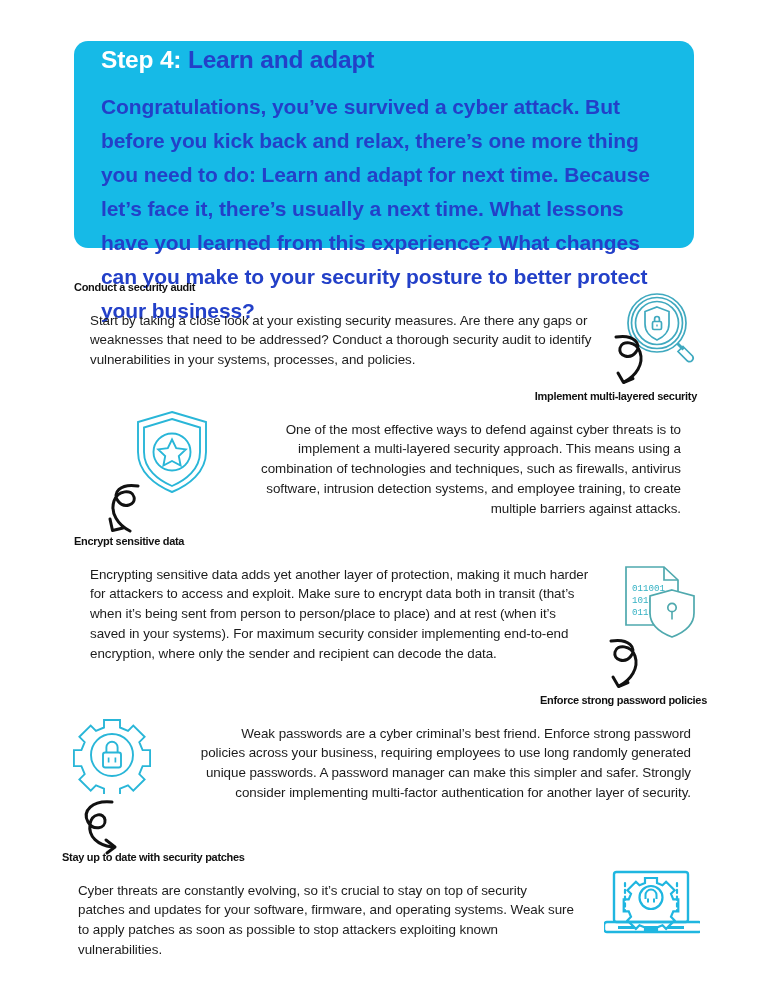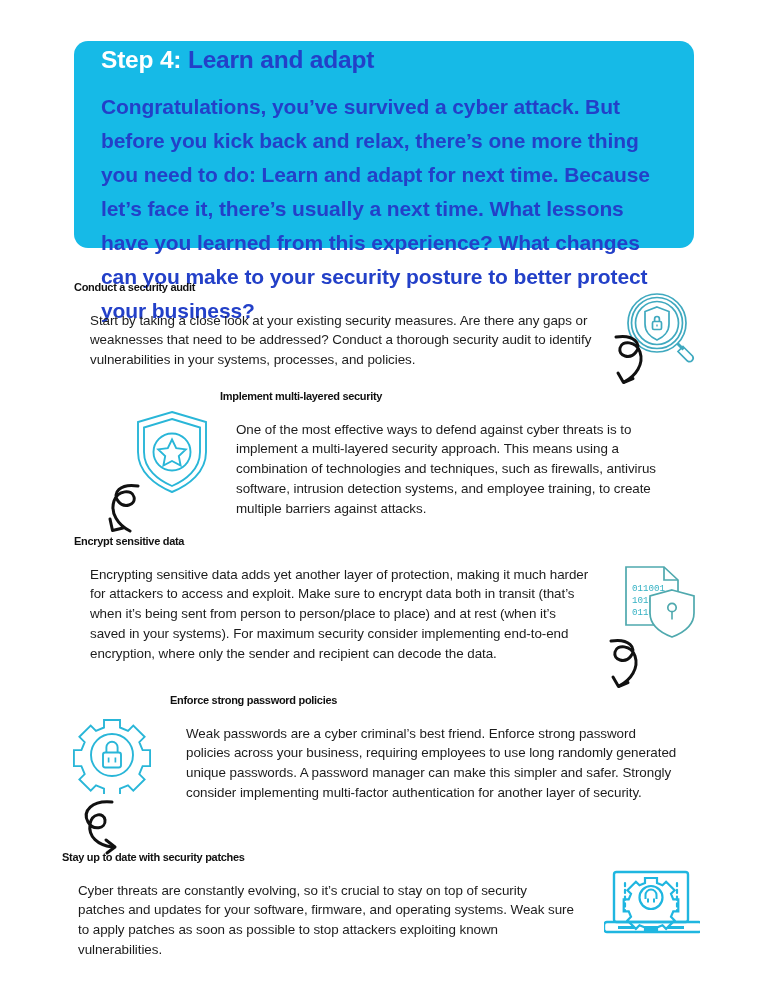--- a/index.html
+++ b/index.html
@@ -63,21 +63,21 @@
     margin: 0 0 2px 0;
     line-height: 1.25;
   }
   .sec-body {
     font-size: 13.4px;
     line-height: 1.47;
     color: #1c1c1c;
     margin: 16px;
     letter-spacing: -0.05px;
   }
-  .align-right { }
+  .align-right { text-align: right; }
   .align-left  { text-align: left; }
 
   
   .icon-wrap {
     position: absolute;
   }
   .arrow-wrap {
     position: absolute;
   }
 </style>
@@ -165,21 +165,21 @@
   </svg>
 </div>
 
 <div class="arrow-wrap" style="left:599px; top:636px; width:56px; height:62px;">
   <svg width="56" height="62" viewBox="0 0 56 62" fill="none">
     <path d="M12 5 C30 2 38 12 32 20 C26 28 14 24 16 16 C18 8 32 9 36 20 C40 32 32 44 20 50" stroke="#111111" stroke-width="3" fill="none" stroke-linecap="round"></path>
     <path d="M14 41 L19.5 50.5 L29 46.5" stroke="#111111" stroke-width="3" fill="none" stroke-linecap="round" stroke-linejoin="round"></path>
   </svg>
 </div>
 
-<div class="section align-right" style="left:170px; top:694px; width:527px;">
+<div class="section align-right" style="left:180px; top:694px; width:527px;">
   <h2 class="sec-heading">Enforce strong password policies</h2>
   <p class="sec-body">Weak passwords are a cyber criminal’s best friend. Enforce strong password policies across your business, requiring employees to use long randomly generated unique passwords. A password manager can make this simpler and safer. Strongly consider implementing multi-factor authentication for another layer of security.</p>
 </div>
 
 <div class="icon-wrap" style="left:73px; top:716px; width:78px; height:78px;">
   <svg width="78" height="78" viewBox="0 0 78 78" fill="none">
     <g stroke="#29b6d8" stroke-width="1.9" fill="none">
       <path d="M31 4 h16 v7.5 l8 3.3 l5.3 -5.3 l11.3 11.3 l-5.3 5.3 l3.3 8 h7.5 v16 h-7.5 l-3.3 8
                l5.3 5.3 l-11.3 11.3 l-5.3 -5.3 l-8 3.3 v7.5 h-16 v-7.5 l-8 -3.3 l-5.3 5.3
                l-11.3 -11.3 l5.3 -5.3 l-3.3 -8 h-7.5 v-16 h7.5 l3.3 -8 l-5.3 -5.3 l11.3 -11.3

